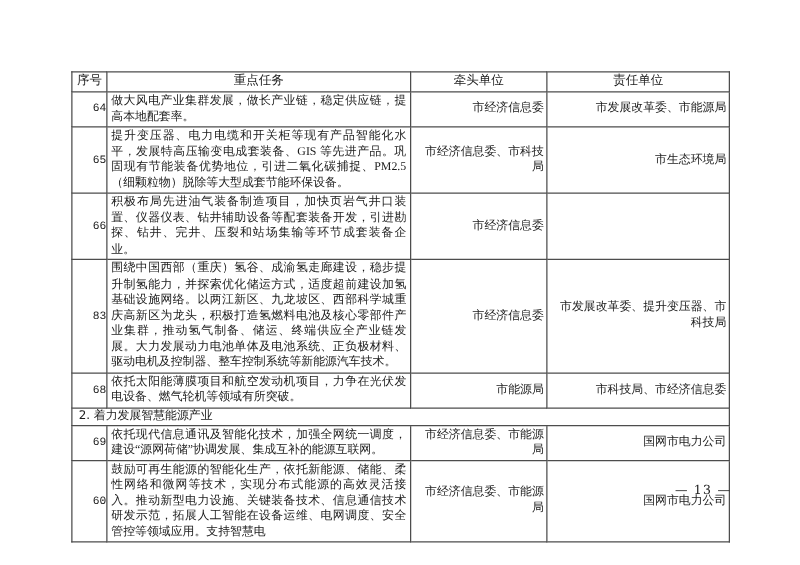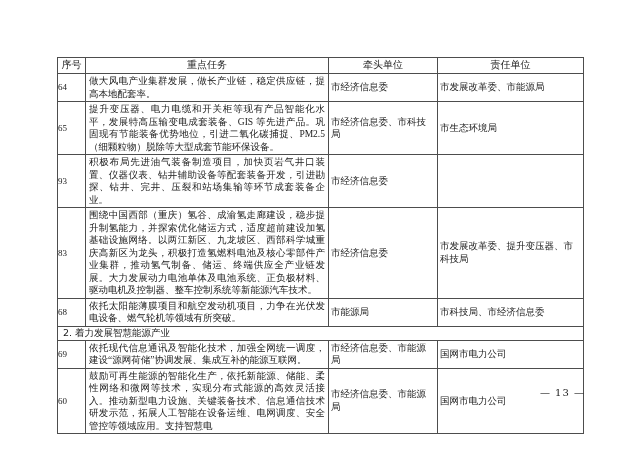--- a/index.html
+++ b/index.html
@@ -38,32 +38,32 @@
   .doc-table th {
     height: 15px;
     text-align: center;
     font-size: 10px;
   }
   .col-no   { width: 28px;  }
   .col-task { width: 243px; }
   .col-lead { width: 109px; }
   .col-resp { width: 146px; }
   td.cell-no {
-    text-align: left;
+    text-align: right;
     font-size: 9px;
-    font-family: Liberation Serif, serif;
+    font-family: Liberation Mono, monospace;
   }
   td.cell-task {
     text-align: justify;
     text-justify: inter-ideograph;
     padding: 1px 3px;
     font-family: Liberation Serif, serif;
   }
   td.cell-lead, td.cell-resp {
-    text-align: left;
+    text-align: right;
     padding: 0 2px;
   }
   tr.h25 td { height: 25px; }
   tr.h37 td { height: 37px; }
   tr.h50 td { height: 50px; }
   tr.h87 td { height: 87px; }
   tr.section-row td {
     height: 13px;
     text-align: left;
     padding: 0 0 0 5px;
@@ -108,21 +108,21 @@
     </tr>
 
     <tr class="h50">
       <td class="cell-no">65</td>
       <td class="cell-task">提升变压器、电力电缆和开关柜等现有产品智能化水平，发展特高压输变电成套装备、GIS 等先进产品。巩固现有节能装备优势地位，引进二氧化碳捕捉、PM2.5（细颗粒物）脱除等大型成套节能环保设备。</td>
       <td class="cell-lead">市经济信息委、市科技局</td>
       <td class="cell-resp">市生态环境局</td>
     </tr>
 
     <tr class="h37">
-      <td class="cell-no">93</td>
+      <td class="cell-no">66</td>
       <td class="cell-task">积极布局先进油气装备制造项目，加快页岩气井口装置、仪器仪表、钻井辅助设备等配套装备开发，引进勘探、钻井、完井、压裂和站场集输等环节成套装备企业。</td>
       <td class="cell-lead">市经济信息委</td>
       <td class="cell-resp"></td>
     </tr>
 
     <tr class="h87">
       <td class="cell-no">83</td>
       <td class="cell-task">围绕中国西部（重庆）氢谷、成渝氢走廊建设，稳步提升制氢能力，并探索优化储运方式，适度超前建设加氢基础设施网络。以两江新区、九龙坡区、西部科学城重庆高新区为龙头，积极打造氢燃料电池及核心零部件产业集群，推动氢气制备、储运、终端供应全产业链发展。大力发展动力电池单体及电池系统、正负极材料、驱动电机及控制器、整车控制系统等新能源汽车技术。</td>
       <td class="cell-lead">市经济信息委</td>
       <td class="cell-resp">市发展改革委、提升变压器、市科技局</td>

